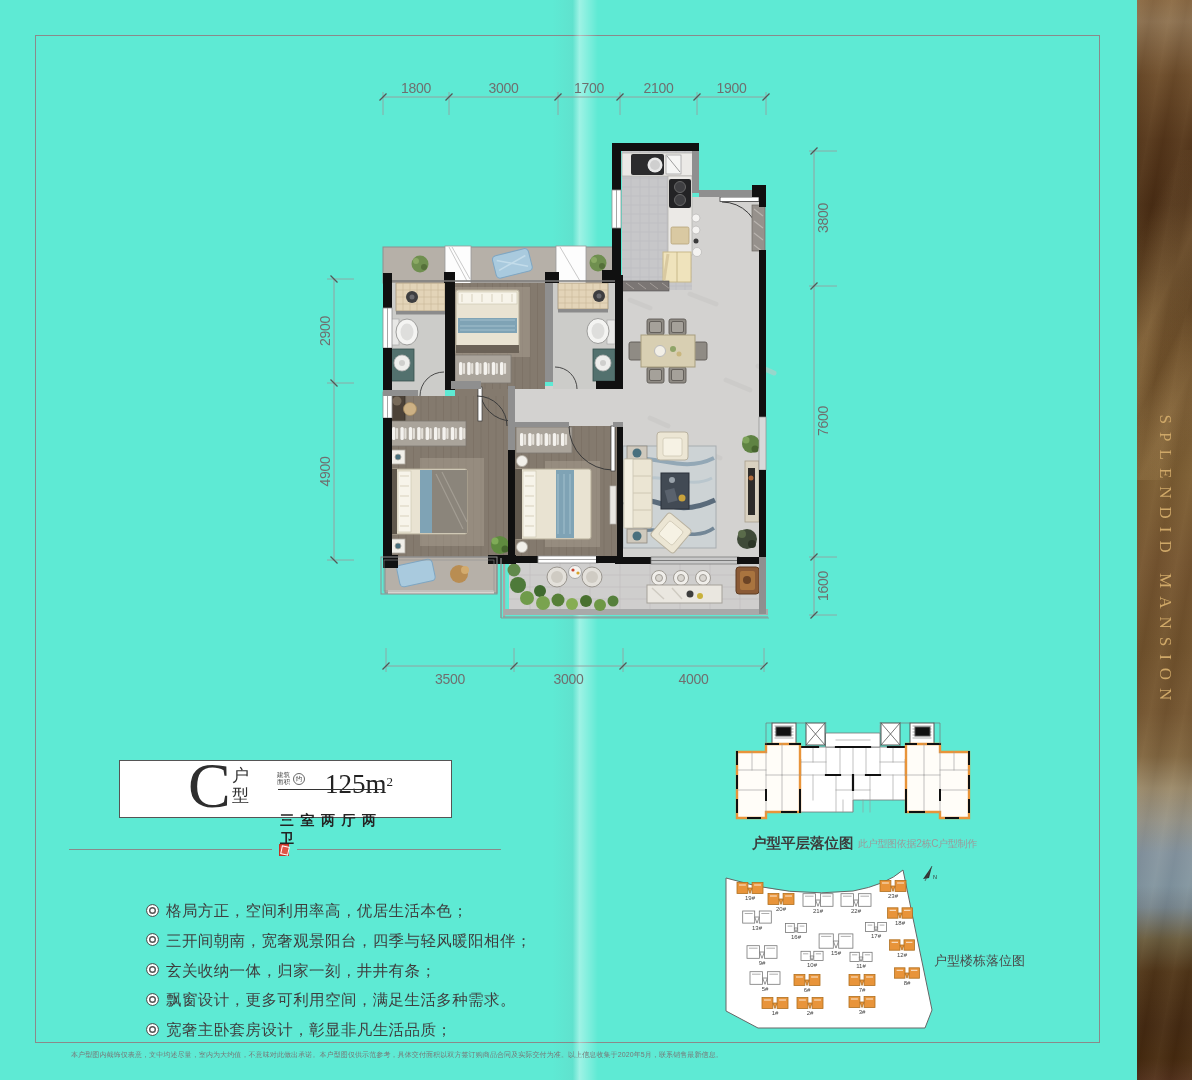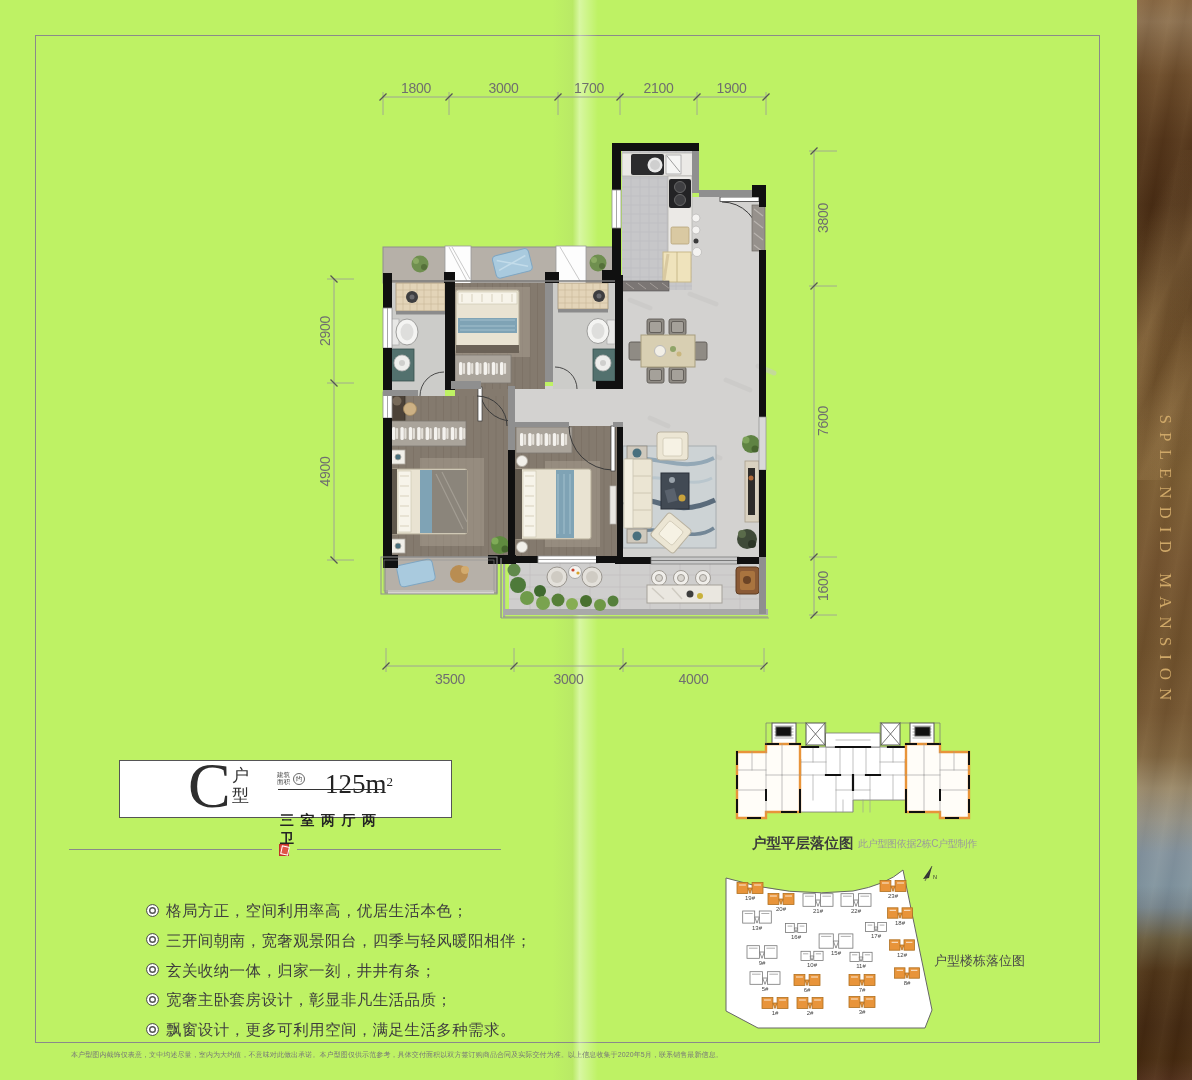--- a/index.html
+++ b/index.html
@@ -1,16 +1,16 @@
 <!DOCTYPE html>
 <html><head><meta charset="utf-8">
 <style>
 html,body{margin:0;padding:0;background:#fff;width:1192px;height:1080px;overflow:hidden;
   font-family:"Liberation Sans",sans-serif;}
-#page{position:relative;width:1192px;height:1080px;background:#bef264;}
+#page{position:relative;width:1192px;height:1080px;background:#5eead4;}
 .abs{position:absolute;}
 </style></head>
 <body>
 <div id="page">
 
 <div class="abs" style="left:35px;top:35px;width:1063px;height:1006px;border:1px solid #8a8a8a;"></div>
 
 <div class="abs" style="left:552px;top:0;width:46px;height:1080px;background:linear-gradient(90deg,rgba(0,0,0,0) 0%,rgba(120,120,125,0.07) 45%,rgba(255,255,255,0.4) 60%,rgba(0,0,0,0) 100%);"></div>
 
 <svg class="abs" style="left:0;top:0;" width="1192" height="1080" viewBox="0 0 1192 1080">
@@ -844,22 +844,22 @@
 <div class="abs" style="left:69px;top:849px;width:203px;height:0;border-top:1px solid #8a8a8a;"></div>
 <div class="abs" style="left:297px;top:849px;width:204px;height:0;border-top:1px solid #8a8a8a;"></div>
 
 <div class="abs" style="left:279px;top:844px;width:10px;height:12px;background:#e05548;box-shadow:inset 0 0 0 1.2px #c13328;"></div>
 <div class="abs" style="left:281px;top:846px;width:6px;height:7px;border:0.8px solid #fff;transform:rotate(12deg);"></div>
 
 <div class="abs" style="left:146px;top:896px;width:560px;font-size:15.5px;line-height:29.8px;color:#3f3f3f;letter-spacing:0.4px;">
 <div><span style="display:inline-block;width:11px;height:11px;border:1.1px solid #555;border-radius:50%;box-shadow:inset 0 0 0 2px #fff, inset 0 0 0 3.4px #555, inset 0 0 0 9px #fff;vertical-align:-0.5px;margin-right:7px;"></span>格局方正，空间利用率高，优居生活本色；</div>
 <div><span style="display:inline-block;width:11px;height:11px;border:1.1px solid #555;border-radius:50%;box-shadow:inset 0 0 0 2px #fff, inset 0 0 0 3.4px #555, inset 0 0 0 9px #fff;vertical-align:-0.5px;margin-right:7px;"></span>三开间朝南，宽奢观景阳台，四季与轻风暖阳相伴；</div>
 <div><span style="display:inline-block;width:11px;height:11px;border:1.1px solid #555;border-radius:50%;box-shadow:inset 0 0 0 2px #fff, inset 0 0 0 3.4px #555, inset 0 0 0 9px #fff;vertical-align:-0.5px;margin-right:7px;"></span>玄关收纳一体，归家一刻，井井有条；</div>
+<div><span style="display:inline-block;width:11px;height:11px;border:1.1px solid #555;border-radius:50%;box-shadow:inset 0 0 0 2px #fff, inset 0 0 0 3.4px #555, inset 0 0 0 9px #fff;vertical-align:-0.5px;margin-right:7px;"></span>飘窗设计，更多可利用空间，满足生活多种需求。</div>
 <div><span style="display:inline-block;width:11px;height:11px;border:1.1px solid #555;border-radius:50%;box-shadow:inset 0 0 0 2px #fff, inset 0 0 0 3.4px #555, inset 0 0 0 9px #fff;vertical-align:-0.5px;margin-right:7px;"></span>宽奢主卧套房设计，彰显非凡生活品质；</div>
-<div><span style="display:inline-block;width:11px;height:11px;border:1.1px solid #555;border-radius:50%;box-shadow:inset 0 0 0 2px #fff, inset 0 0 0 3.4px #555, inset 0 0 0 9px #fff;vertical-align:-0.5px;margin-right:7px;"></span>飘窗设计，更多可利用空间，满足生活多种需求。</div>
 </div>
 
 <div class="abs" style="left:71px;top:1050px;width:990px;font-size:7px;color:#777;letter-spacing:0.1px;white-space:nowrap;">本户型图内截饰仅表意，文中均述尽量，室内为大约值，不意味对此做出承诺。本户型图仅供示范参考，具体交付面积以双方签订购商品合同及实际交付为准。以上信息收集于2020年5月，联系销售最新信息。</div>
 
 <div class="abs" style="left:1137px;top:0;width:55px;height:1080px;background:
   linear-gradient(180deg,
    #8a6a45 0%, #8d7252 2%, #6b4b2a 7%, #53351a 13%, #482c14 19%,
    #563a1c 26%, #684a26 32%, #755730 38%, #7a5c32 44%, #745430 52%,
    #6f512c 60%, #735531 66%, #7f6540 70%, #9a8a6c 73%, #95948a 76%,
    #8495a2 79%, #8095a2 82%, #75858f 84%, #675a3d 87%, #4e3418 90%,

